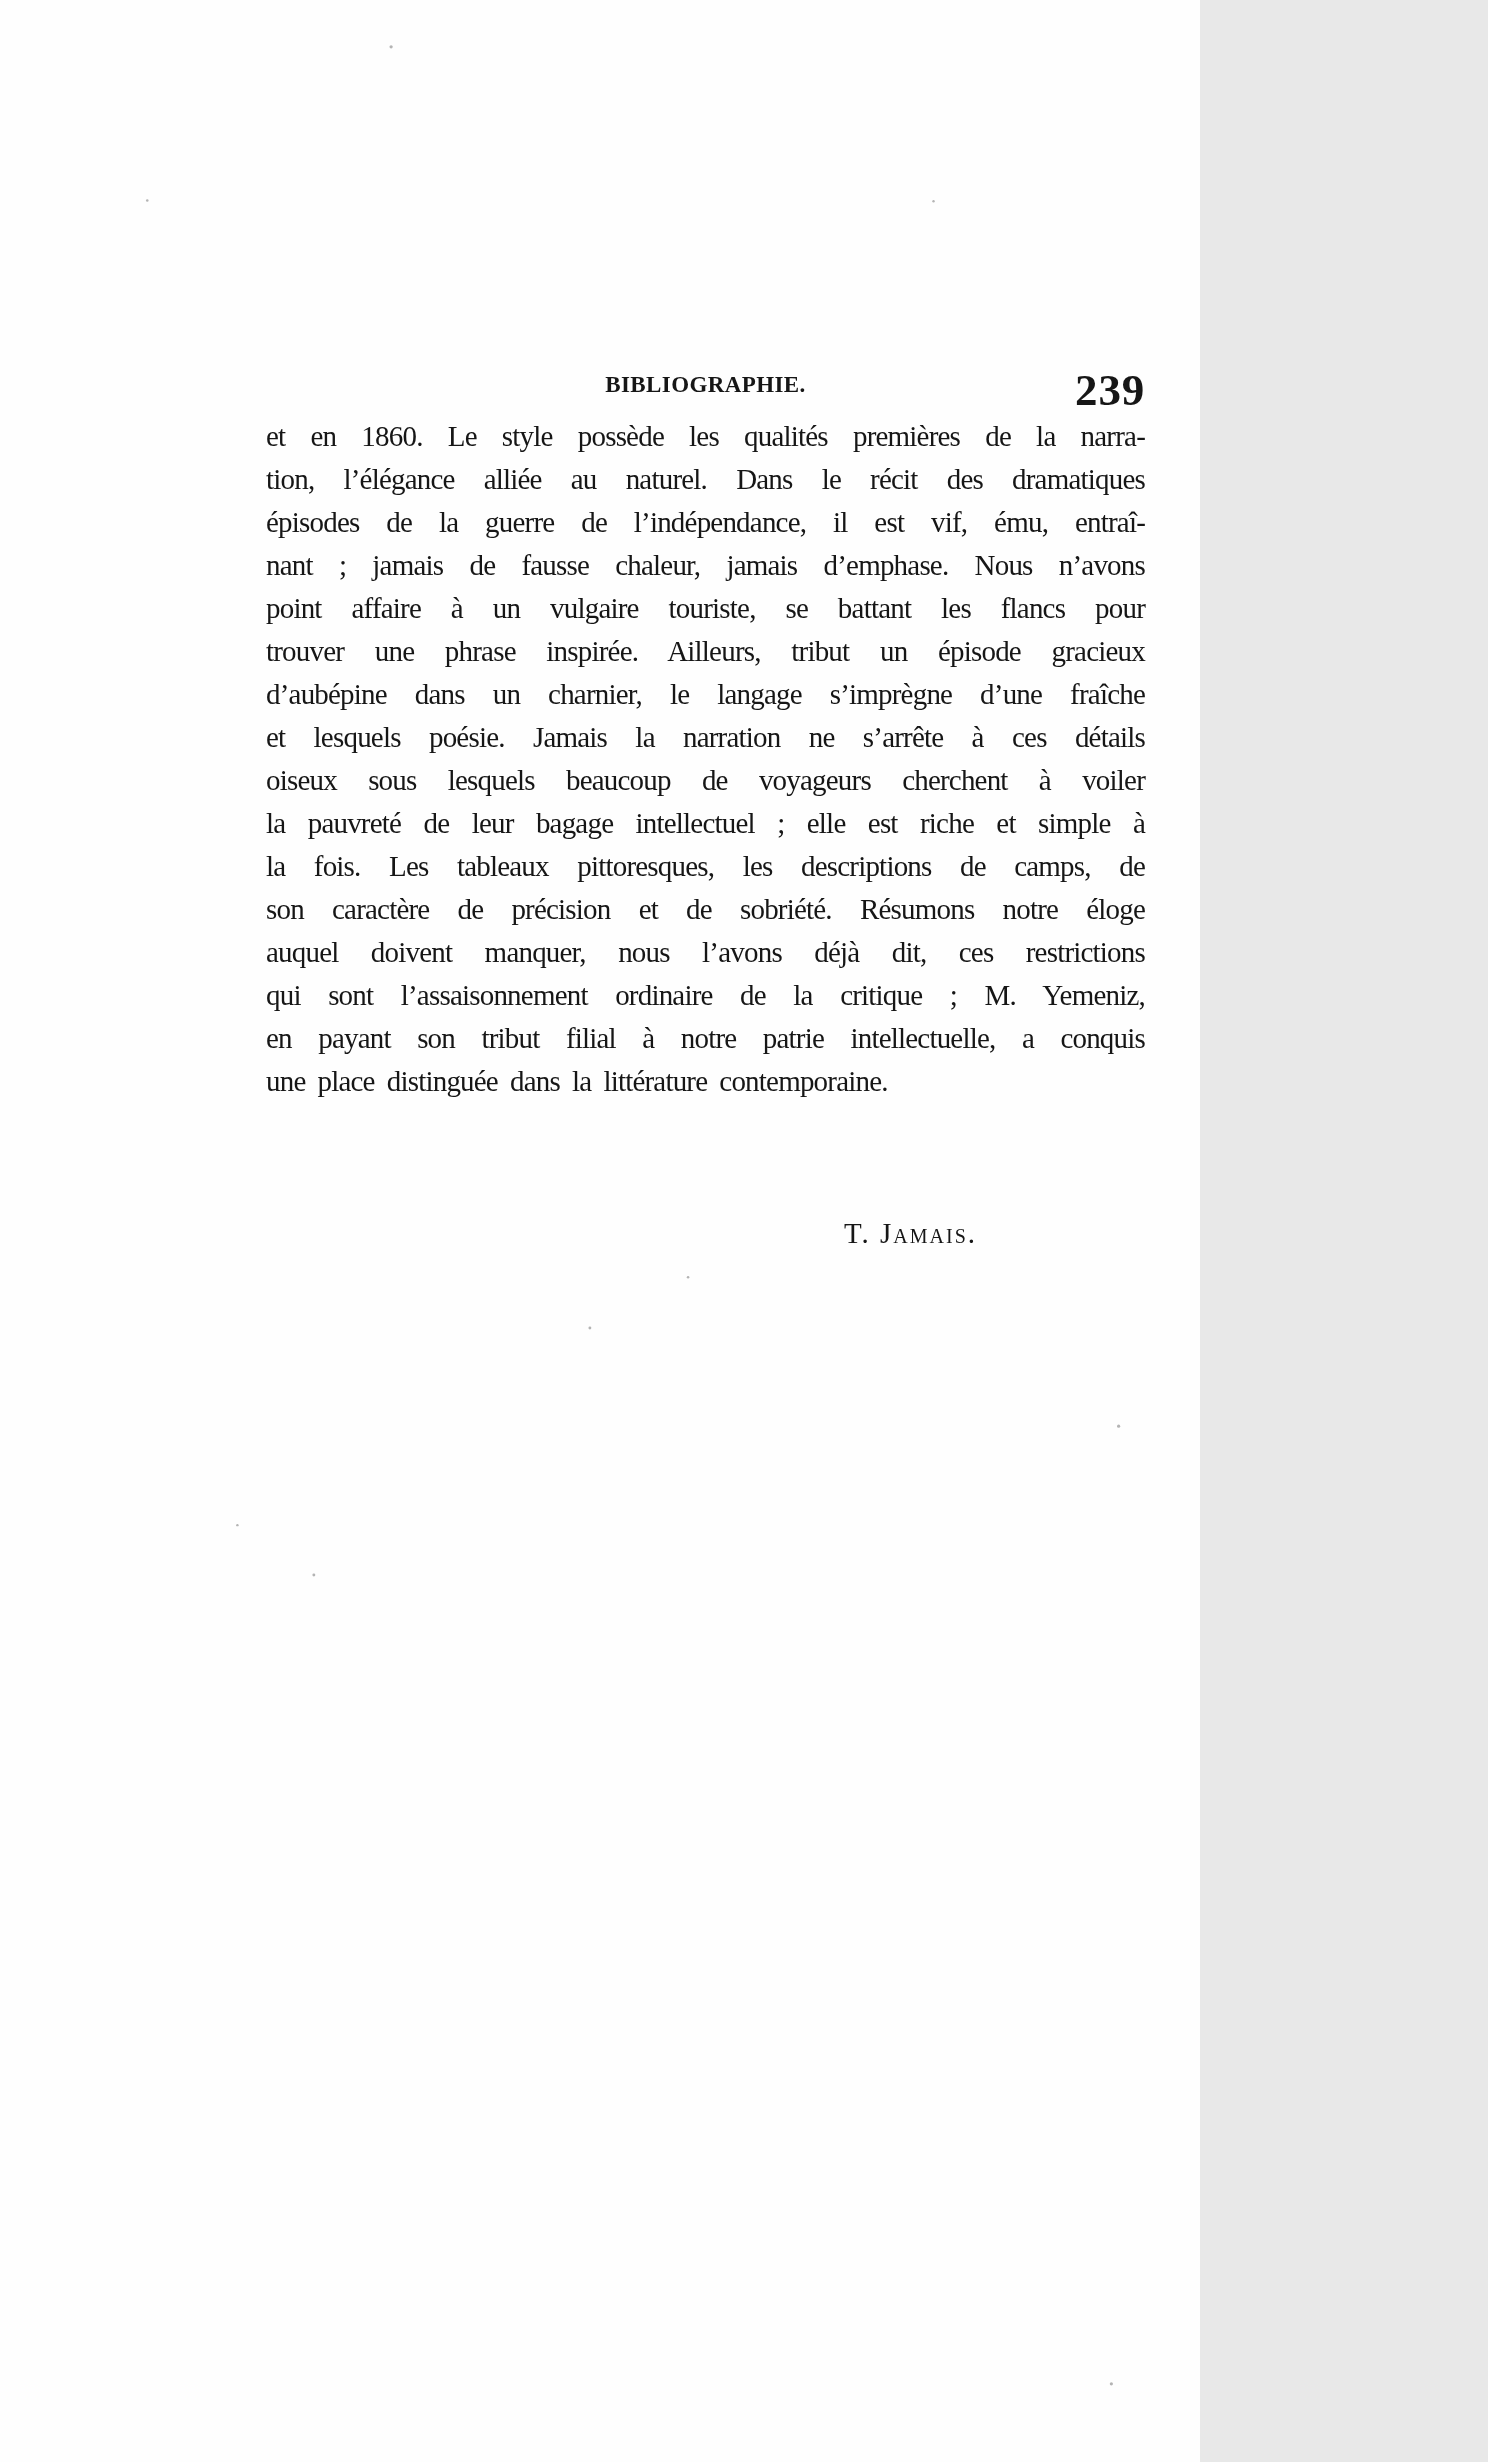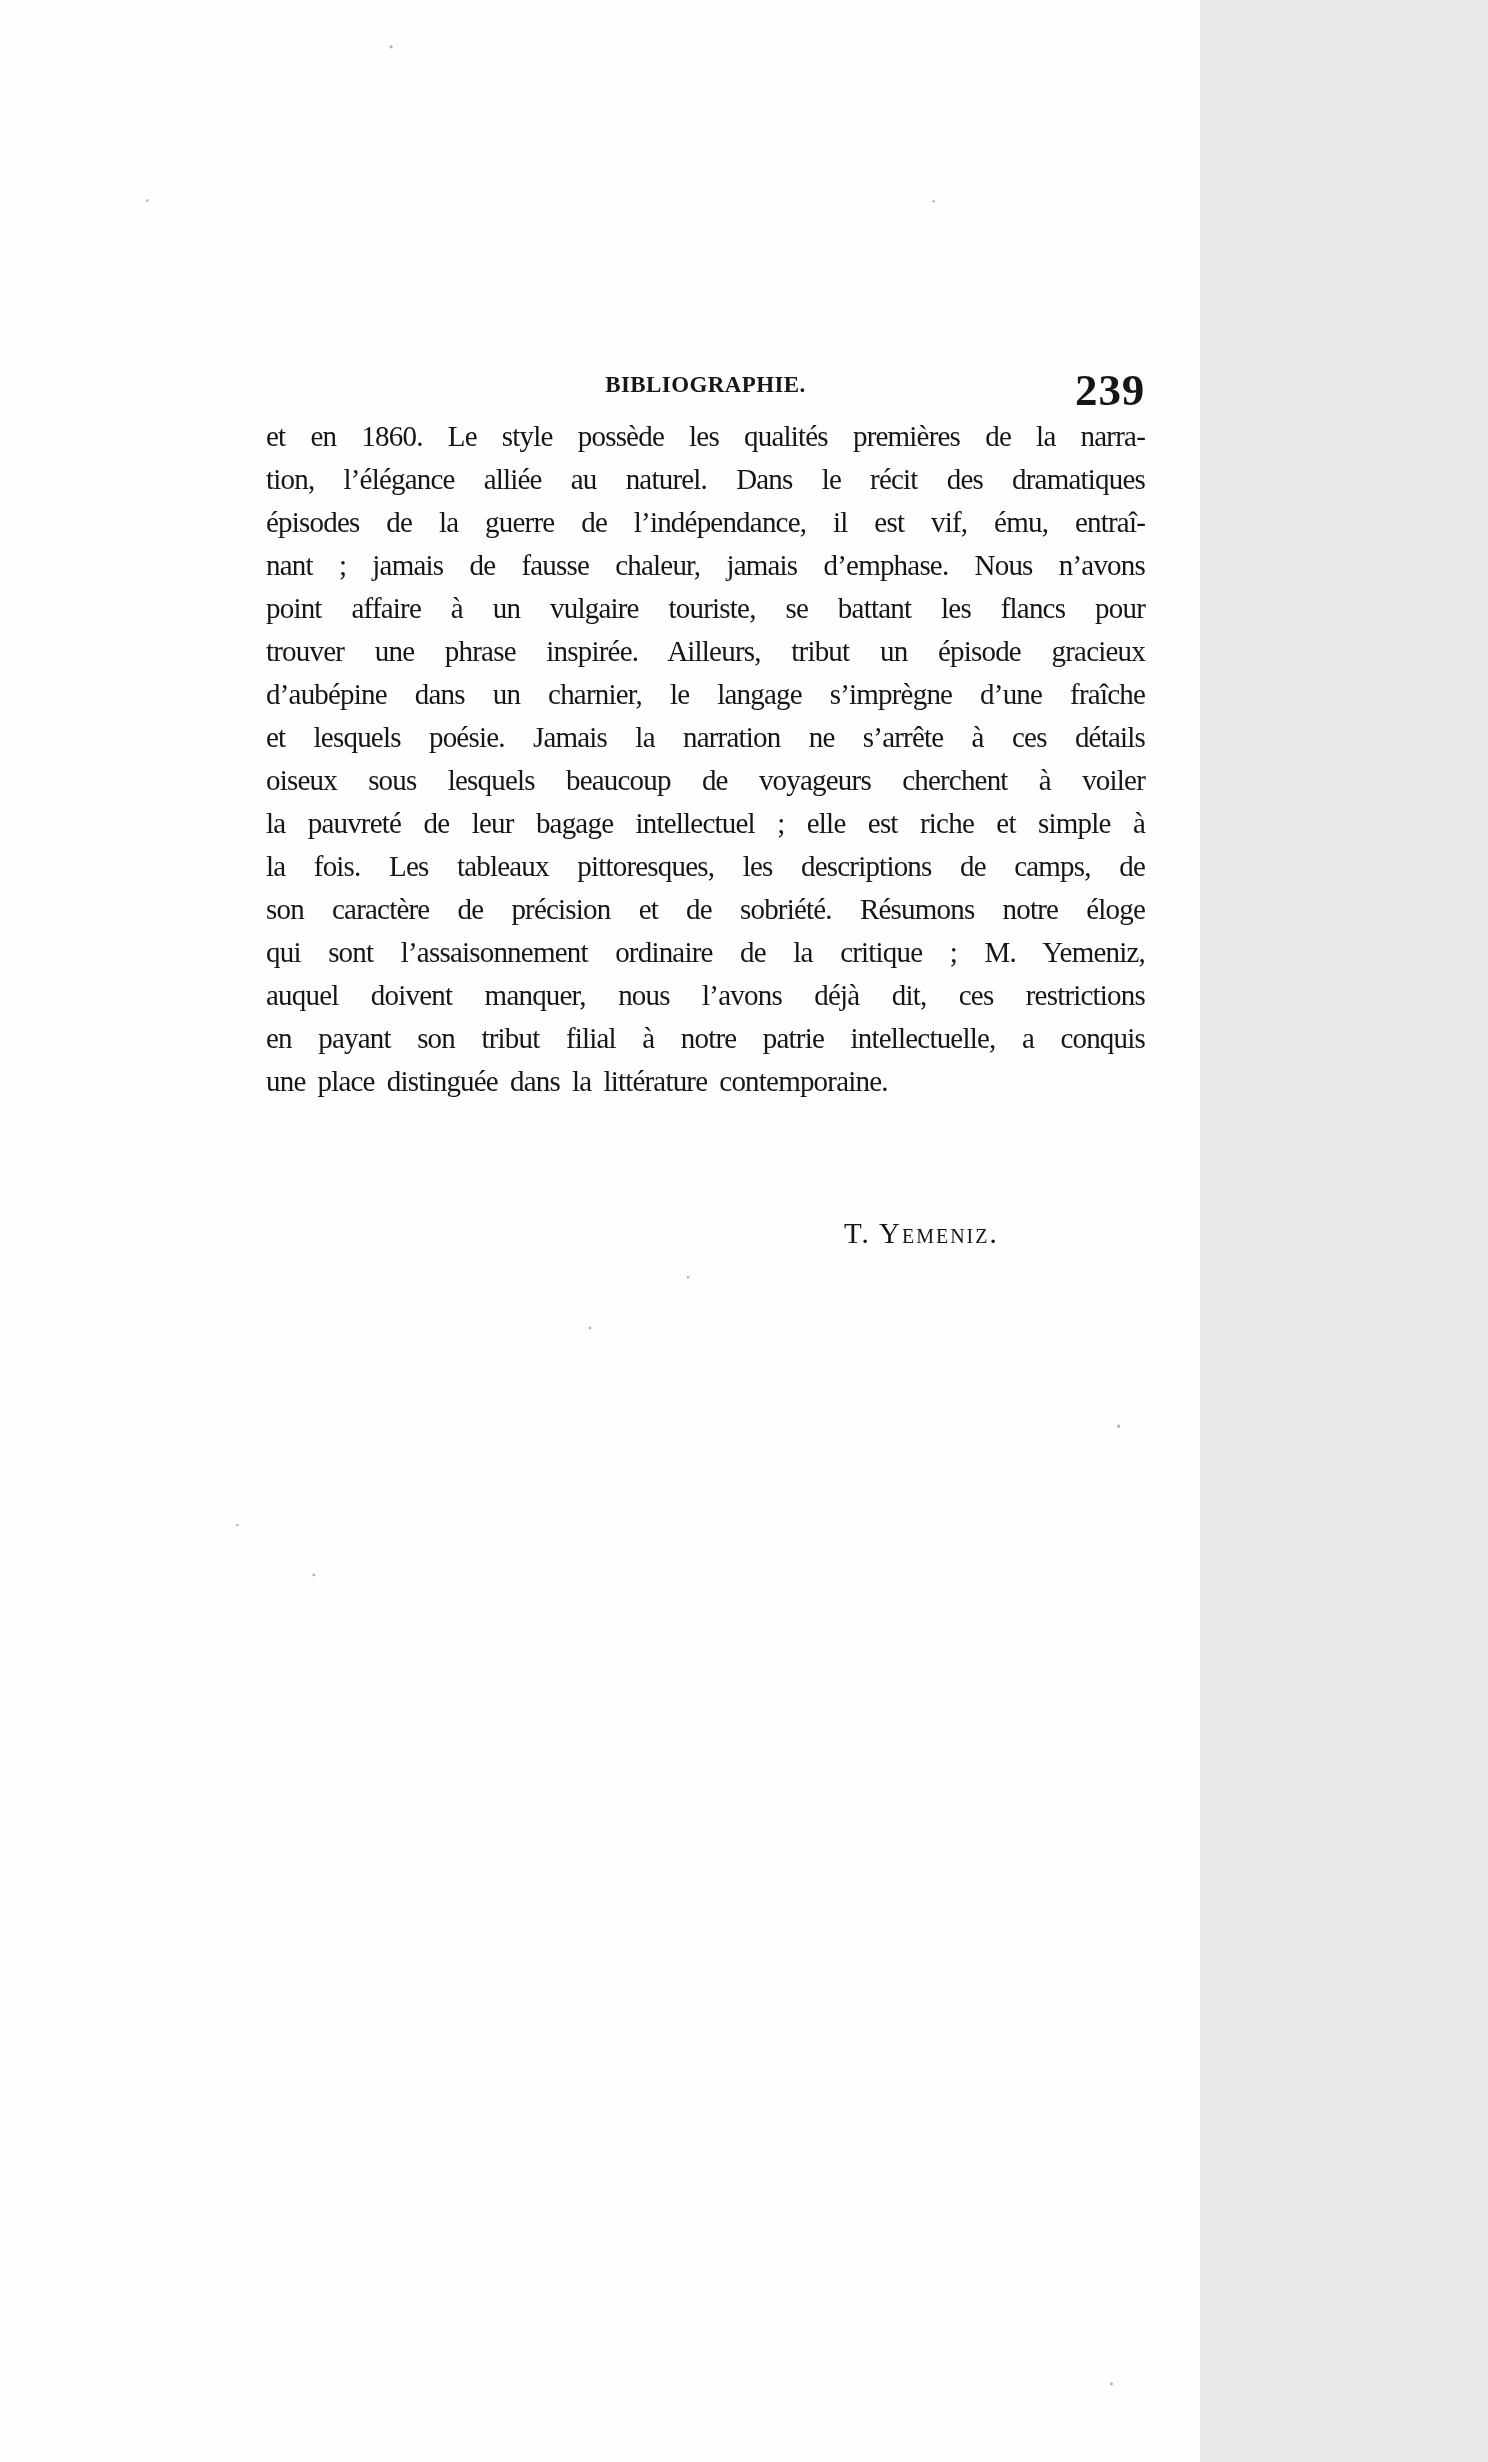--- a/index.html
+++ b/index.html
@@ -91,27 +91,27 @@
       <div class="line">épisodes de la guerre de l’indépendance, il est vif, ému, entraî-</div>
       <div class="line">nant ; jamais de fausse chaleur, jamais d’emphase. Nous n’avons</div>
       <div class="line">point affaire à un vulgaire touriste, se battant les flancs pour</div>
       <div class="line">trouver une phrase inspirée. Ailleurs, tribut un épisode gracieux</div>
       <div class="line">d’aubépine dans un charnier, le langage s’imprègne d’une fraîche</div>
       <div class="line">et lesquels poésie. Jamais la narration ne s’arrête à ces détails</div>
       <div class="line">oiseux sous lesquels beaucoup de voyageurs cherchent à voiler</div>
       <div class="line">la pauvreté de leur bagage intellectuel ; elle est riche et simple à</div>
       <div class="line">la fois. Les tableaux pittoresques, les descriptions de camps, de</div>
       <div class="line">son caractère de précision et de sobriété. Résumons notre éloge</div>
+      <div class="line">auquel doivent manquer, nous l’avons déjà dit, ces restrictions</div>
       <div class="line">qui sont l’assaisonnement ordinaire de la critique ; M. Yemeniz,</div>
-      <div class="line">auquel doivent manquer, nous l’avons déjà dit, ces restrictions</div>
       <div class="line">en payant son tribut filial à notre patrie intellectuelle, a conquis</div>
       <div class="line last">une place distinguée dans la littérature contemporaine.</div>
     </div>
 
-  <div class="signature">T. Yemeniz.</div>
+  <div class="signature">T. Jamais.</div>
 
   <svg class="artifacts" width="1488" height="2462" viewBox="0 0 1849 3059" xmlns="http://www.w3.org/2000/svg">
     <polygon points="1790,418 1813,413 1813,900 1808,1413 1803,1410 1792,900" fill="#0b0b0b"></polygon>
     <g fill="#777" opacity="0.55">
       <circle cx="486" cy="58" r="2"></circle>
       <circle cx="1548" cy="142" r="2"></circle>
       <circle cx="183" cy="249" r="1.6"></circle>
       <circle cx="1547" cy="566" r="2"></circle>
       <circle cx="1160" cy="250" r="1.5"></circle>
       <circle cx="733" cy="1650" r="1.8"></circle>

